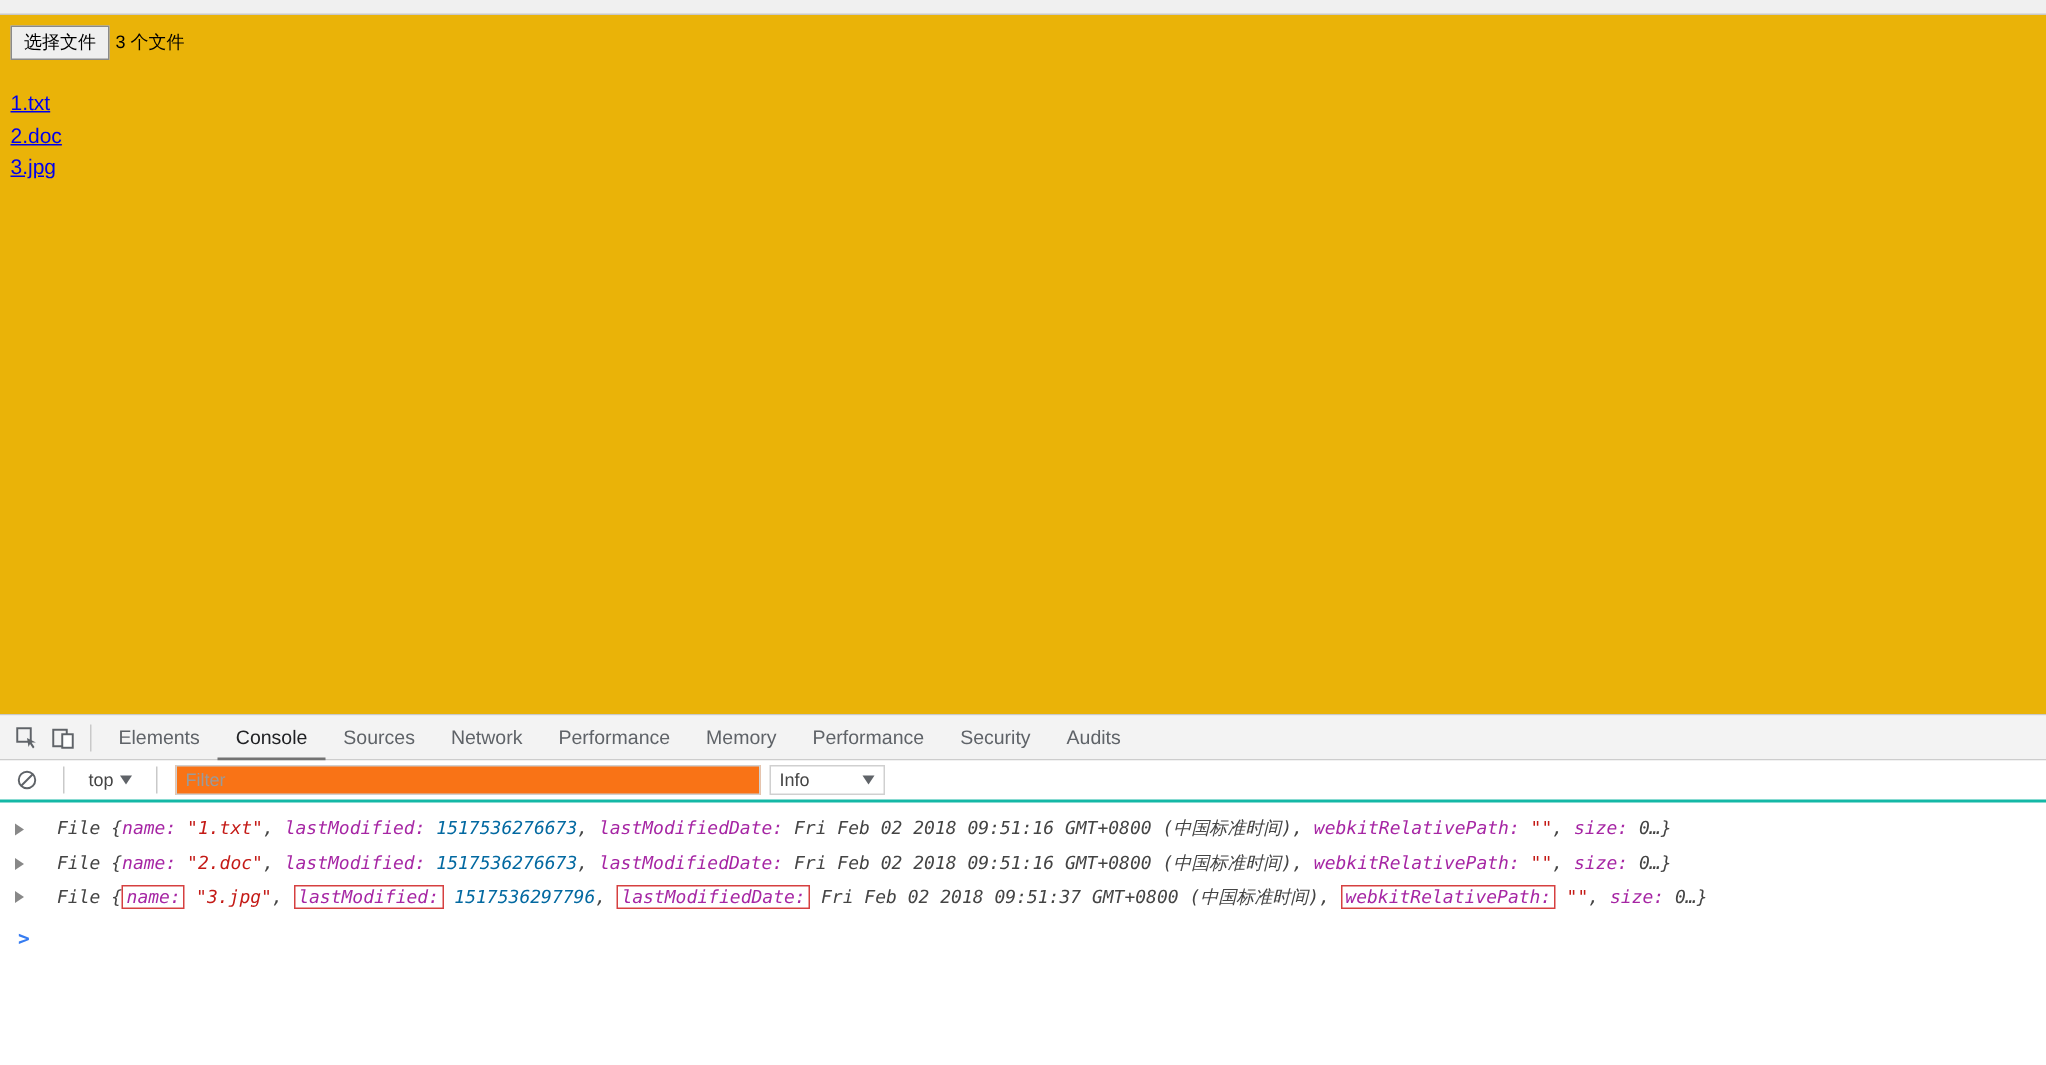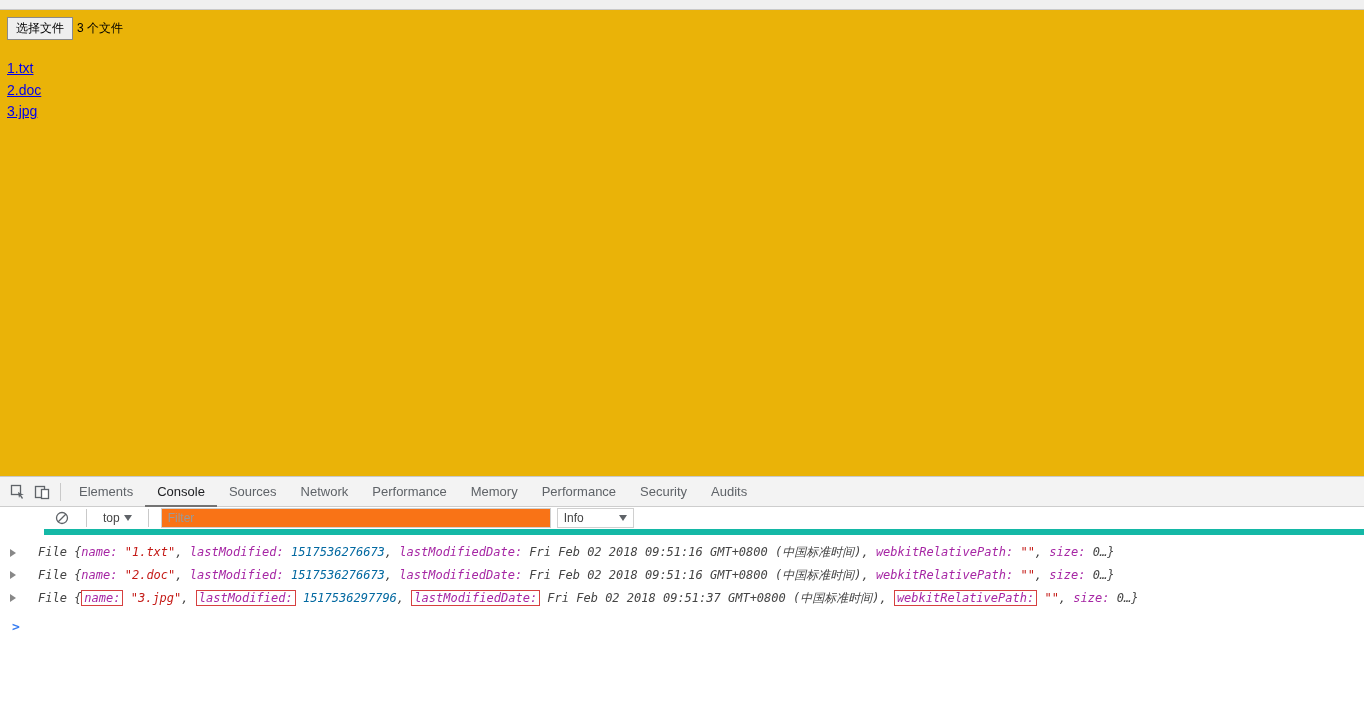--- a/index.html
+++ b/index.html
@@ -86,27 +86,26 @@
   font-size: 13px;
   color: #5f6368;
   cursor: pointer;
 }
 .dt-tab.active {
   color: #202124;
   border-bottom: 2px solid #737373;
 }
 .devtools-subbar {
   height: 28px;
-  border-bottom: 6px solid #14b8a6;
+  border-bottom: 2px solid #14b8a6;
   display: flex;
   align-items: center;
   background: #fff;
   padding: 0 6px;
   gap: 6px;
-  margin-left: 44px;
 }
 .subbar-ctx {
   font-size: 12px;
   color: #454545;
   display: flex;
   align-items: center;
   padding: 0 4px;
   cursor: pointer;
 }
 .tri-down {

